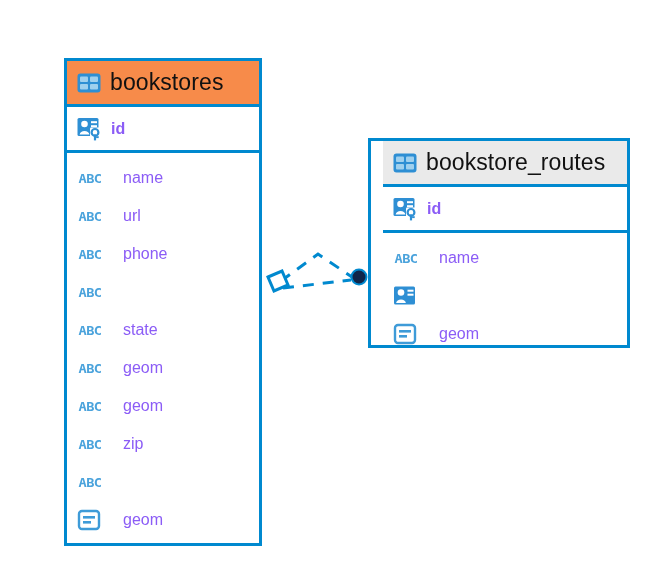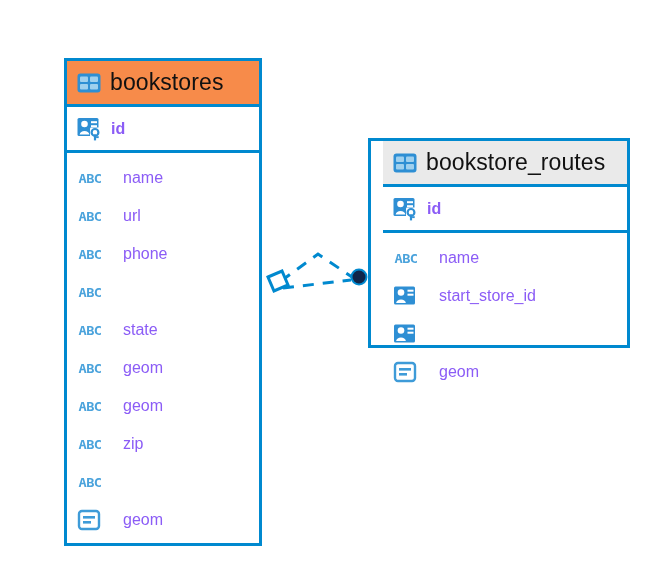--- a/index.html
+++ b/index.html
@@ -197,39 +197,29 @@
       <span class="fname">id</span>
     </div>
 
     <div class="fields">
 
       <div class="frow">
         <span class="ico ico-abc">ABC</span>
         <span class="fname">name</span>
       </div>
 
+
       <div class="frow">
         <svg class="ico" width="26" height="22" viewBox="0 0 26 22">
           <rect x="1" y="1.5" width="21" height="18" rx="1.5" fill="#2E8FD4"></rect>
           <circle cx="8" cy="7.5" r="3.3" fill="#ffffff"></circle>
           <path d="M 3.1,18 a 5,4.4 0 0 1 9.8,0 Z" fill="#ffffff"></path>
           <rect x="14.5" y="4.7" width="6" height="2" fill="#ffffff"></rect>
           <rect x="14.5" y="8.7" width="6" height="2" fill="#ffffff"></rect>
         </svg>
-        <span class="fname">start_store_id</span>
-      </div>
-
-      <div class="frow">
-        <svg class="ico" width="26" height="22" viewBox="0 0 26 22">
-          <rect x="1" y="1.5" width="21" height="18" rx="1.5" fill="#2E8FD4"></rect>
-          <circle cx="8" cy="7.5" r="3.3" fill="#ffffff"></circle>
-          <path d="M 3.1,18 a 5,4.4 0 0 1 9.8,0 Z" fill="#ffffff"></path>
-          <rect x="14.5" y="4.7" width="6" height="2" fill="#ffffff"></rect>
-          <rect x="14.5" y="8.7" width="6" height="2" fill="#ffffff"></rect>
-        </svg>
       </div>
 
       <div class="frow">
         <svg class="ico" width="26" height="22" viewBox="0 0 26 22">
           <rect x="2" y="2" width="20" height="18" rx="3" fill="#ffffff" stroke="#3E9BD8" stroke-width="2.4"></rect>
           <rect x="6" y="7" width="12" height="2.6" fill="#3E9BD8"></rect>
           <rect x="6" y="12" width="8" height="2.6" fill="#3E9BD8"></rect>
         </svg>
         <span class="fname">geom</span>
       </div>

